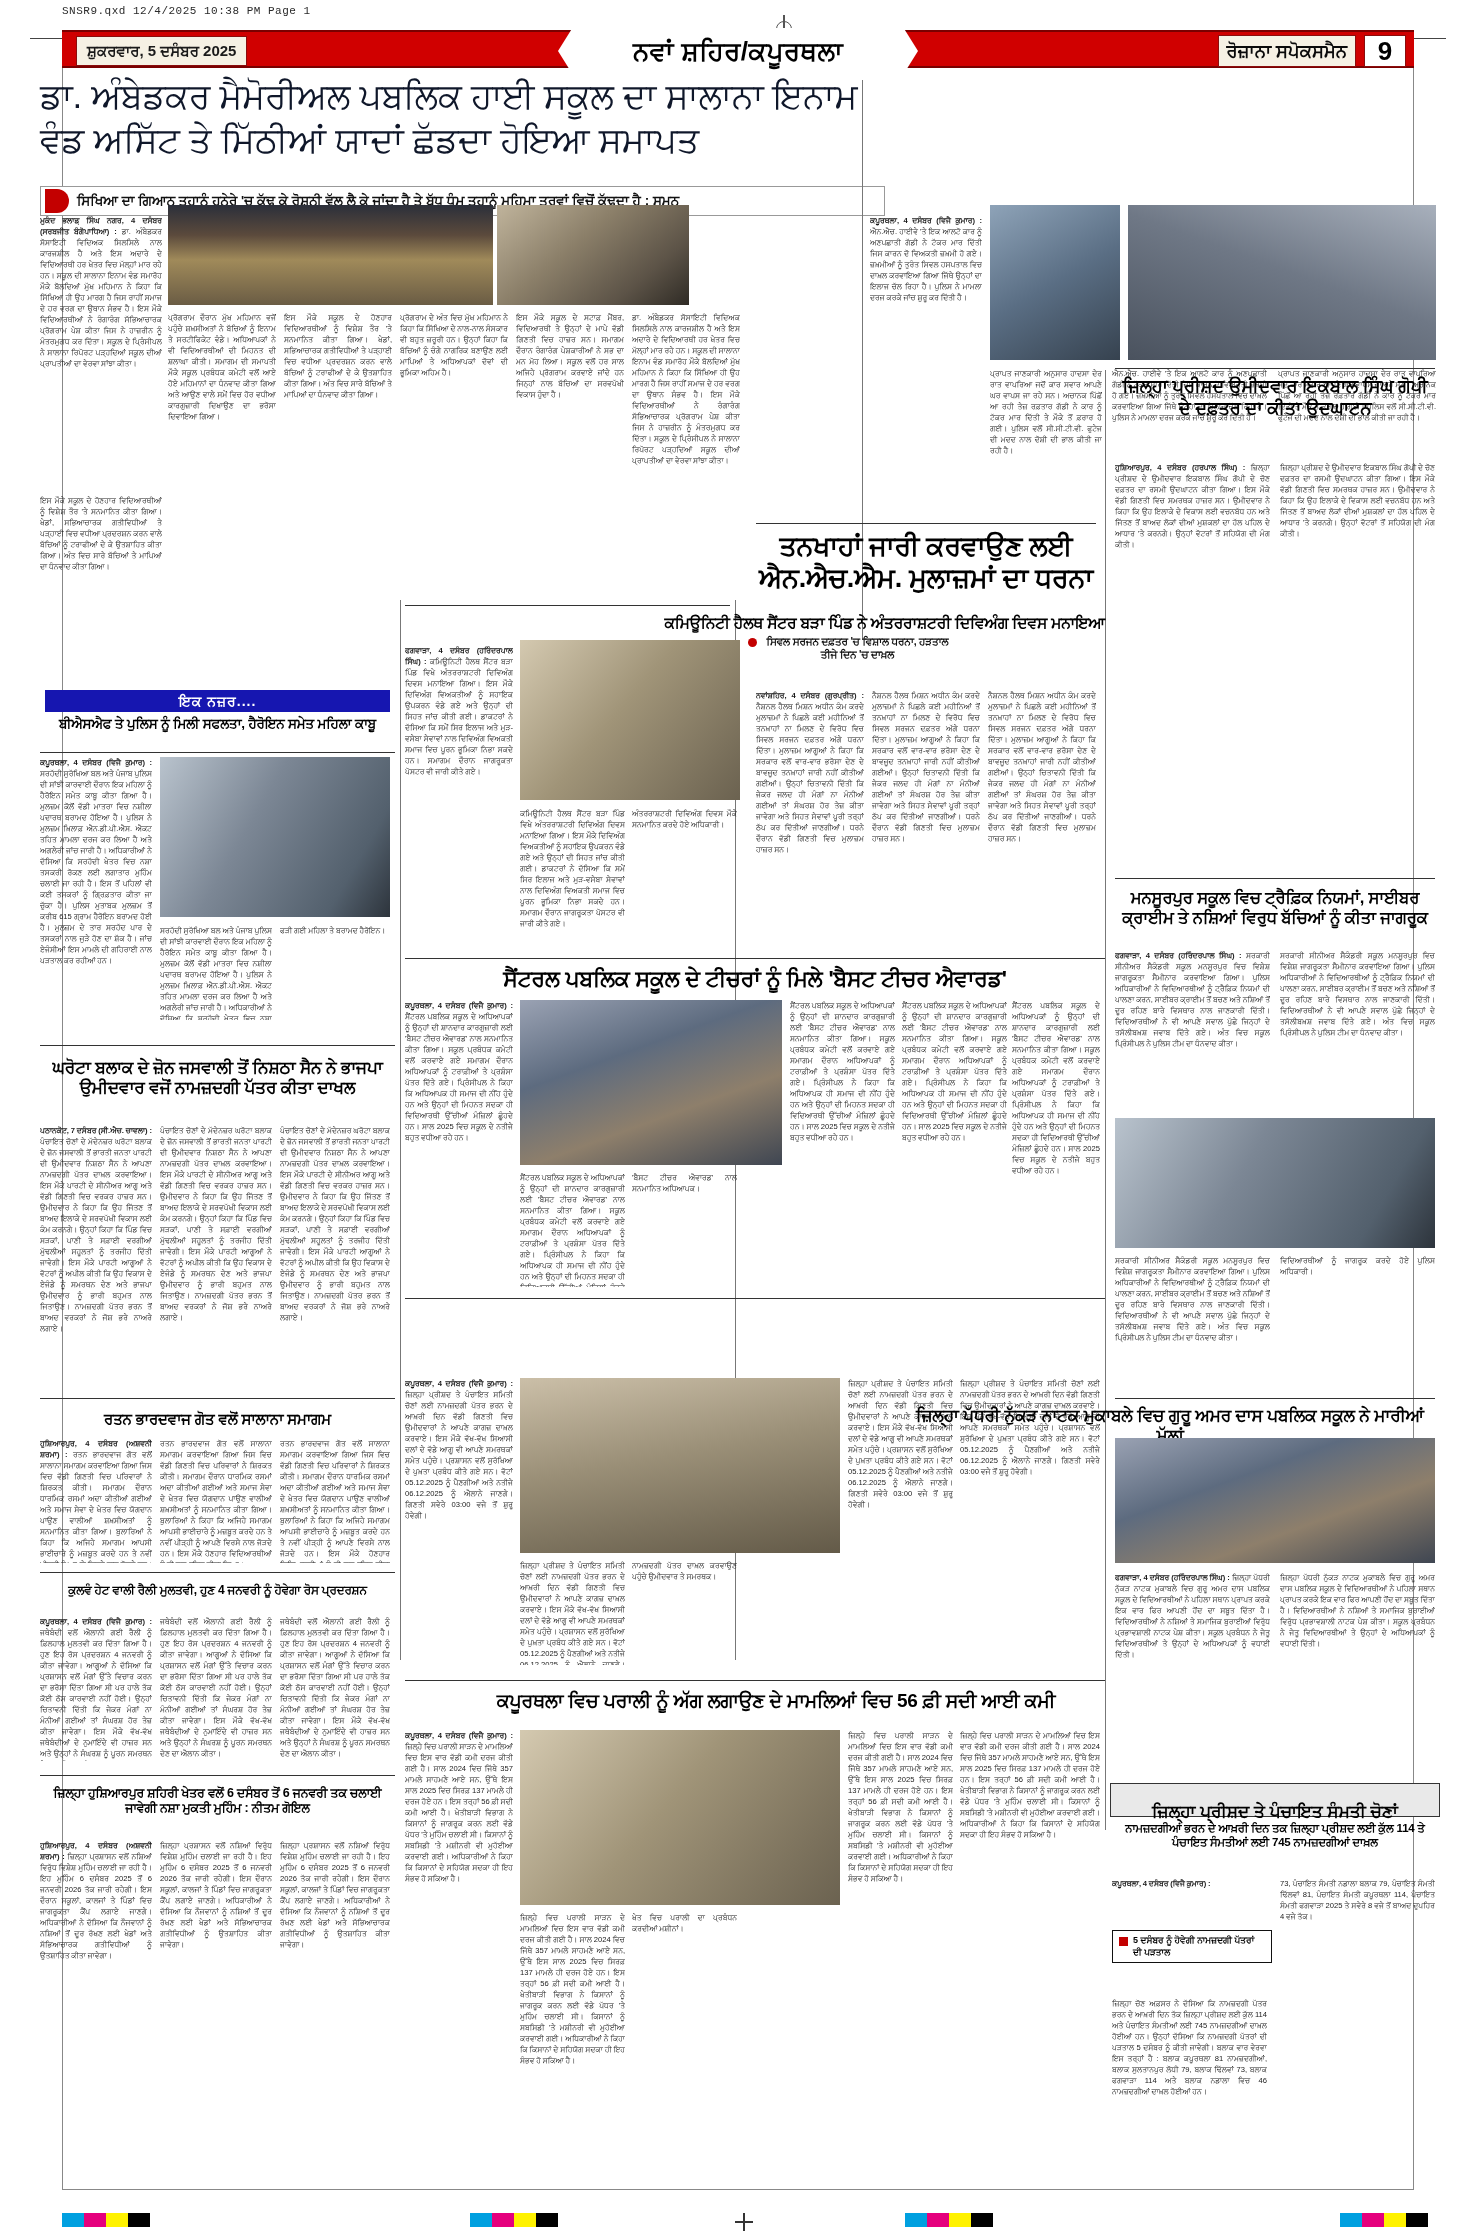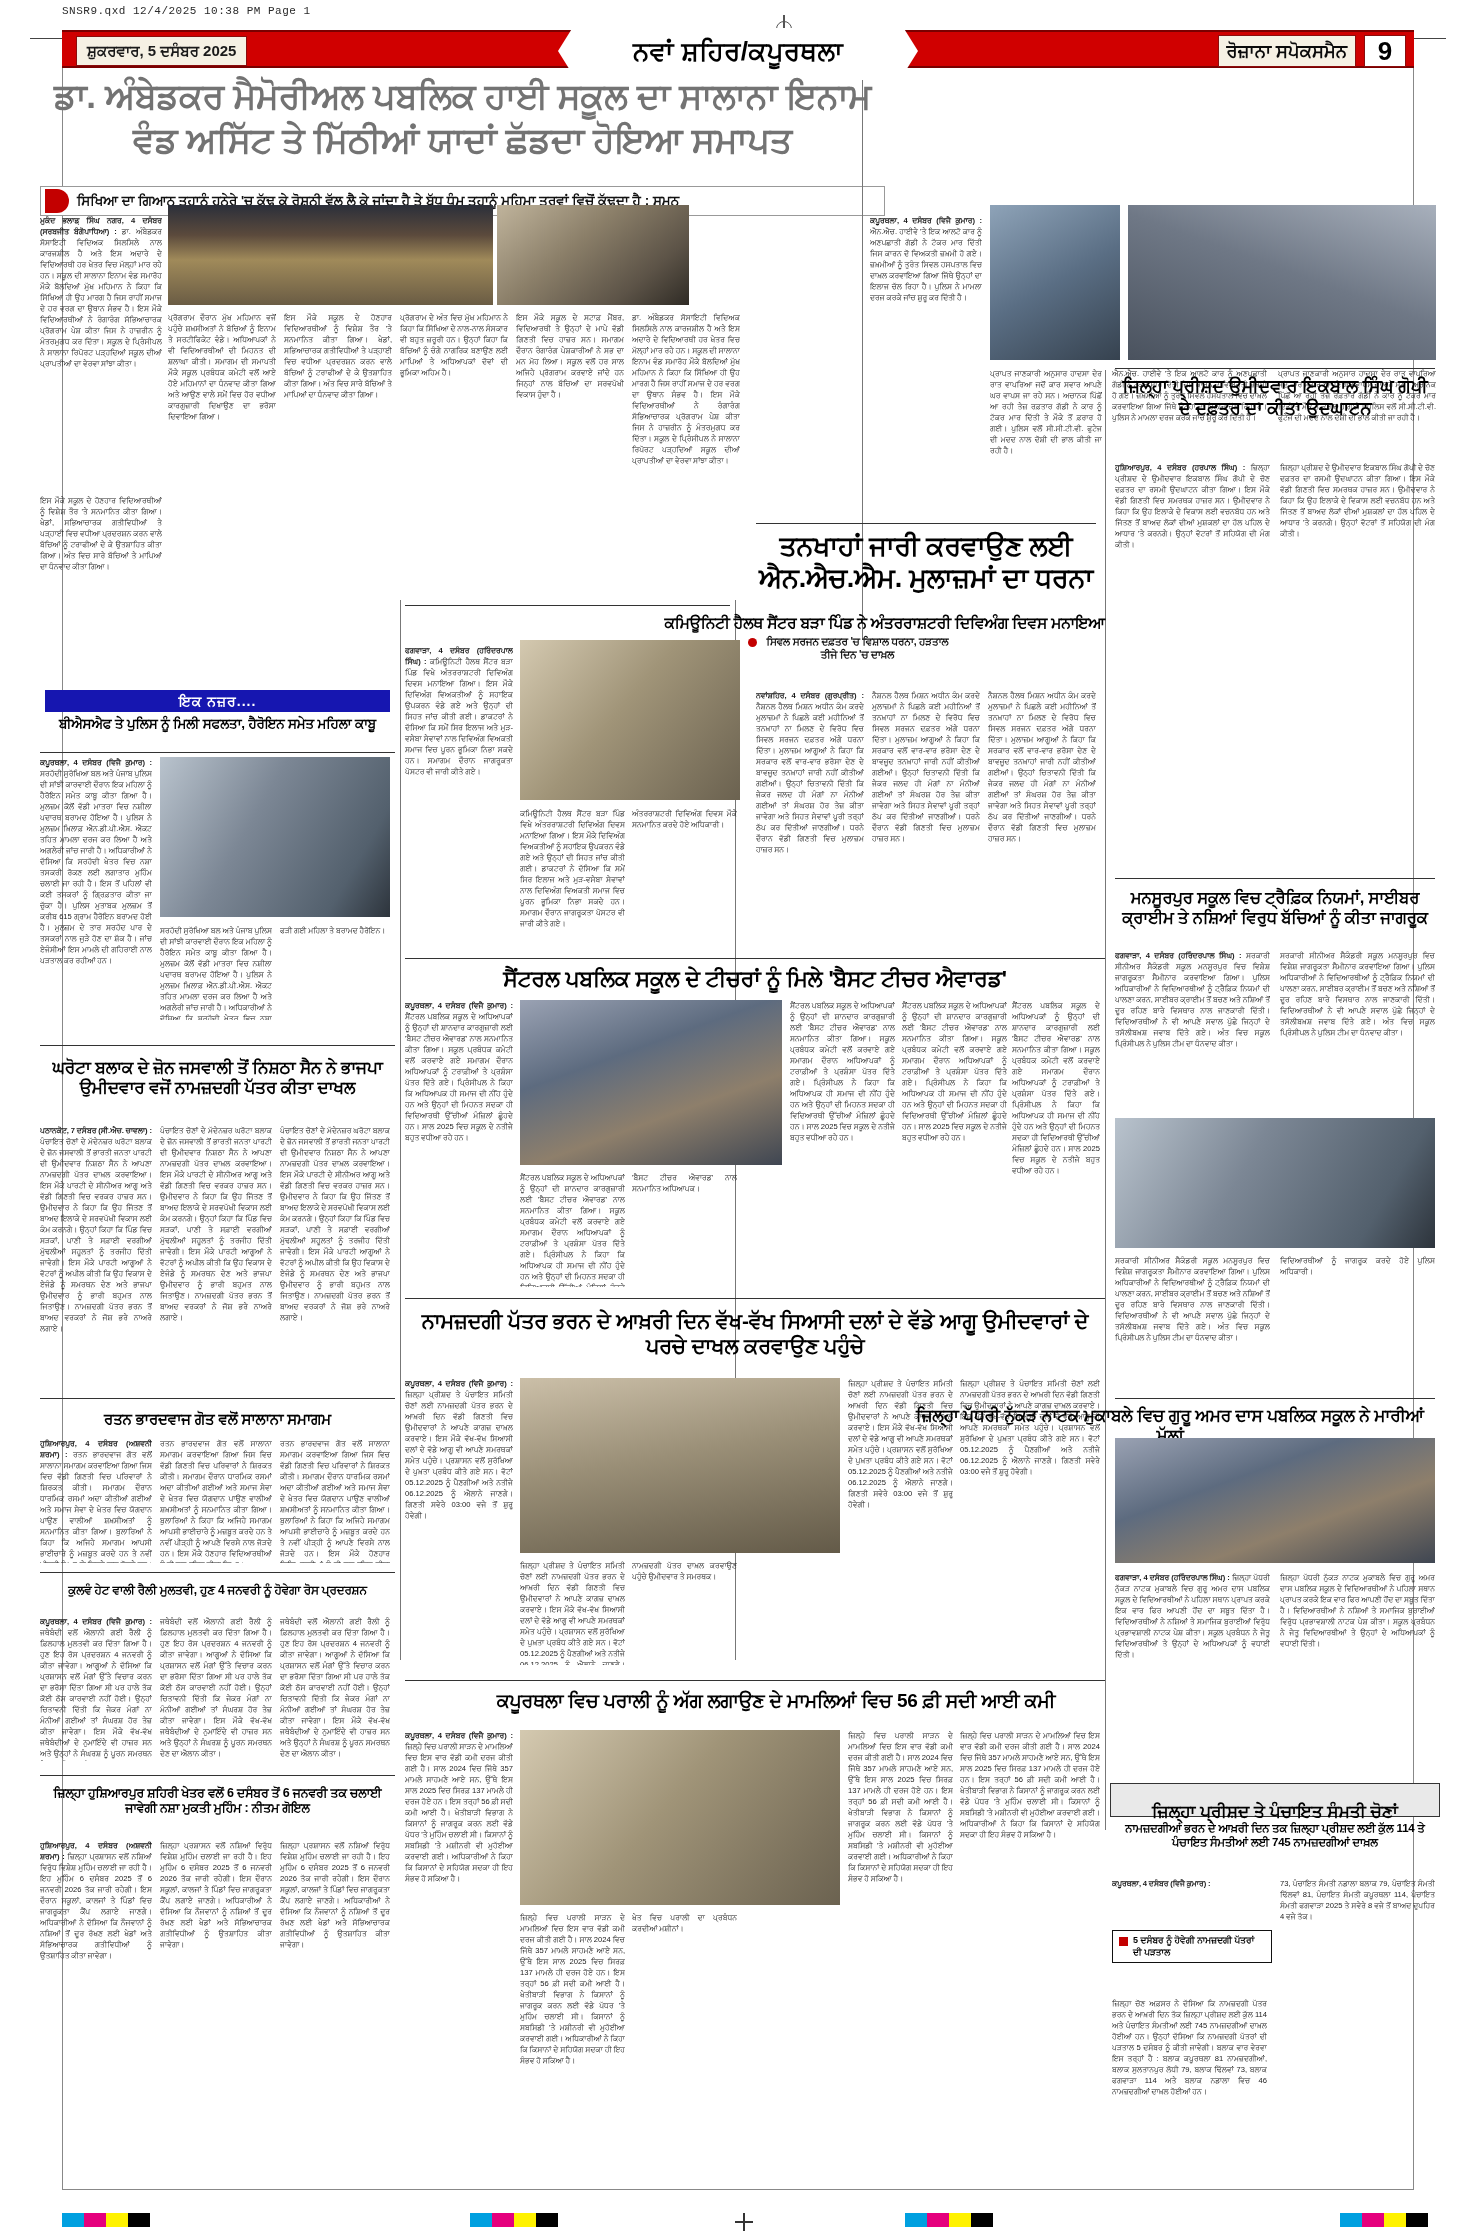--- a/index.html
+++ b/index.html
@@ -61,22 +61,22 @@
     position:absolute; right:8px; top:3px; width:42px; height:32px;
     background:#fff; border:1.5px solid #8a0d0d;
     display:flex; align-items:center; justify-content:center;
     font-size:26px; font-weight:bold; color:#000;
   }
 
   
   .top-zone { position:absolute; left:40px; top:74px; width:1396px; }
   .hl-main {
     position:absolute; left:0; top:0; width:845px;
-    font-size:35px; line-height:1.25; font-weight:bold; color:#737373;
-    text-align:center; letter-spacing:-.3px;
+    font-size:35px; line-height:1.25; font-weight:normal; color:#0f172a;
+    text-align:left; letter-spacing:-.3px;
   }
   .hl-right {
     position:absolute; left:865px; top:2px; width:530px;
     font-size:30px; line-height:1.25; font-weight:bold; color:#000;
     text-align:center; letter-spacing:-.3px;
   }
   .strap {
     position:absolute; left:0; top:112px; width:845px; height:30px;
     border:1px solid #999; background:#fff;
     display:flex; align-items:center;
@@ -283,21 +283,20 @@
   <div class="photo ph-a" style="left:520px; top:1000px; width:262px; height:165px;">
       <div class="inner"></div>
     </div>
   <div class="col-text" style="left:520px; top:1172px; width:105px; height:115px;">ਸੈਂਟਰਲ ਪਬਲਿਕ ਸਕੂਲ ਦੇ ਅਧਿਆਪਕਾਂ ਨੂੰ ਉਨ੍ਹਾਂ ਦੀ ਸ਼ਾਨਦਾਰ ਕਾਰਗੁਜ਼ਾਰੀ ਲਈ 'ਬੈਸਟ ਟੀਚਰ ਐਵਾਰਡ' ਨਾਲ ਸਨਮਾਨਿਤ ਕੀਤਾ ਗਿਆ। ਸਕੂਲ ਪ੍ਰਬੰਧਕ ਕਮੇਟੀ ਵਲੋਂ ਕਰਵਾਏ ਗਏ ਸਮਾਗਮ ਦੌਰਾਨ ਅਧਿਆਪਕਾਂ ਨੂੰ ਟਰਾਫ਼ੀਆਂ ਤੇ ਪ੍ਰਸ਼ੰਸਾ ਪੱਤਰ ਦਿੱਤੇ ਗਏ। ਪ੍ਰਿੰਸੀਪਲ ਨੇ ਕਿਹਾ ਕਿ ਅਧਿਆਪਕ ਹੀ ਸਮਾਜ ਦੀ ਨੀਂਹ ਹੁੰਦੇ ਹਨ ਅਤੇ ਉਨ੍ਹਾਂ ਦੀ ਮਿਹਨਤ ਸਦਕਾ ਹੀ ਵਿਦਿਆਰਥੀ ਉੱਚੀਆਂ ਮੰਜ਼ਿਲਾਂ ਛੂੰਹਦੇ ਹਨ। ਸਾਲ 2025 ਵਿਚ ਸਕੂਲ ਦੇ ਨਤੀਜੇ ਬਹੁਤ ਵਧੀਆ ਰਹੇ ਹਨ।</div>
   <div class="col-text" style="left:632px; top:1172px; width:105px; height:115px;">'ਬੈਸਟ ਟੀਚਰ ਐਵਾਰਡ' ਨਾਲ ਸਨਮਾਨਿਤ ਅਧਿਆਪਕ।</div>
   <div class="col-text" style="left:790px; top:1000px; width:105px; height:290px;">ਸੈਂਟਰਲ ਪਬਲਿਕ ਸਕੂਲ ਦੇ ਅਧਿਆਪਕਾਂ ਨੂੰ ਉਨ੍ਹਾਂ ਦੀ ਸ਼ਾਨਦਾਰ ਕਾਰਗੁਜ਼ਾਰੀ ਲਈ 'ਬੈਸਟ ਟੀਚਰ ਐਵਾਰਡ' ਨਾਲ ਸਨਮਾਨਿਤ ਕੀਤਾ ਗਿਆ। ਸਕੂਲ ਪ੍ਰਬੰਧਕ ਕਮੇਟੀ ਵਲੋਂ ਕਰਵਾਏ ਗਏ ਸਮਾਗਮ ਦੌਰਾਨ ਅਧਿਆਪਕਾਂ ਨੂੰ ਟਰਾਫ਼ੀਆਂ ਤੇ ਪ੍ਰਸ਼ੰਸਾ ਪੱਤਰ ਦਿੱਤੇ ਗਏ। ਪ੍ਰਿੰਸੀਪਲ ਨੇ ਕਿਹਾ ਕਿ ਅਧਿਆਪਕ ਹੀ ਸਮਾਜ ਦੀ ਨੀਂਹ ਹੁੰਦੇ ਹਨ ਅਤੇ ਉਨ੍ਹਾਂ ਦੀ ਮਿਹਨਤ ਸਦਕਾ ਹੀ ਵਿਦਿਆਰਥੀ ਉੱਚੀਆਂ ਮੰਜ਼ਿਲਾਂ ਛੂੰਹਦੇ ਹਨ। ਸਾਲ 2025 ਵਿਚ ਸਕੂਲ ਦੇ ਨਤੀਜੇ ਬਹੁਤ ਵਧੀਆ ਰਹੇ ਹਨ।</div>
   <div class="col-text" style="left:902px; top:1000px; width:105px; height:290px;">ਸੈਂਟਰਲ ਪਬਲਿਕ ਸਕੂਲ ਦੇ ਅਧਿਆਪਕਾਂ ਨੂੰ ਉਨ੍ਹਾਂ ਦੀ ਸ਼ਾਨਦਾਰ ਕਾਰਗੁਜ਼ਾਰੀ ਲਈ 'ਬੈਸਟ ਟੀਚਰ ਐਵਾਰਡ' ਨਾਲ ਸਨਮਾਨਿਤ ਕੀਤਾ ਗਿਆ। ਸਕੂਲ ਪ੍ਰਬੰਧਕ ਕਮੇਟੀ ਵਲੋਂ ਕਰਵਾਏ ਗਏ ਸਮਾਗਮ ਦੌਰਾਨ ਅਧਿਆਪਕਾਂ ਨੂੰ ਟਰਾਫ਼ੀਆਂ ਤੇ ਪ੍ਰਸ਼ੰਸਾ ਪੱਤਰ ਦਿੱਤੇ ਗਏ। ਪ੍ਰਿੰਸੀਪਲ ਨੇ ਕਿਹਾ ਕਿ ਅਧਿਆਪਕ ਹੀ ਸਮਾਜ ਦੀ ਨੀਂਹ ਹੁੰਦੇ ਹਨ ਅਤੇ ਉਨ੍ਹਾਂ ਦੀ ਮਿਹਨਤ ਸਦਕਾ ਹੀ ਵਿਦਿਆਰਥੀ ਉੱਚੀਆਂ ਮੰਜ਼ਿਲਾਂ ਛੂੰਹਦੇ ਹਨ। ਸਾਲ 2025 ਵਿਚ ਸਕੂਲ ਦੇ ਨਤੀਜੇ ਬਹੁਤ ਵਧੀਆ ਰਹੇ ਹਨ।</div>
   <div class="col-text" style="left:1012px; top:1000px; width:88px; height:290px;">ਸੈਂਟਰਲ ਪਬਲਿਕ ਸਕੂਲ ਦੇ ਅਧਿਆਪਕਾਂ ਨੂੰ ਉਨ੍ਹਾਂ ਦੀ ਸ਼ਾਨਦਾਰ ਕਾਰਗੁਜ਼ਾਰੀ ਲਈ 'ਬੈਸਟ ਟੀਚਰ ਐਵਾਰਡ' ਨਾਲ ਸਨਮਾਨਿਤ ਕੀਤਾ ਗਿਆ। ਸਕੂਲ ਪ੍ਰਬੰਧਕ ਕਮੇਟੀ ਵਲੋਂ ਕਰਵਾਏ ਗਏ ਸਮਾਗਮ ਦੌਰਾਨ ਅਧਿਆਪਕਾਂ ਨੂੰ ਟਰਾਫ਼ੀਆਂ ਤੇ ਪ੍ਰਸ਼ੰਸਾ ਪੱਤਰ ਦਿੱਤੇ ਗਏ। ਪ੍ਰਿੰਸੀਪਲ ਨੇ ਕਿਹਾ ਕਿ ਅਧਿਆਪਕ ਹੀ ਸਮਾਜ ਦੀ ਨੀਂਹ ਹੁੰਦੇ ਹਨ ਅਤੇ ਉਨ੍ਹਾਂ ਦੀ ਮਿਹਨਤ ਸਦਕਾ ਹੀ ਵਿਦਿਆਰਥੀ ਉੱਚੀਆਂ ਮੰਜ਼ਿਲਾਂ ਛੂੰਹਦੇ ਹਨ। ਸਾਲ 2025 ਵਿਚ ਸਕੂਲ ਦੇ ਨਤੀਜੇ ਬਹੁਤ ਵਧੀਆ ਰਹੇ ਹਨ।</div>
 
   <div class="hrule" style="left:405px; top:1298px; width:700px;"></div>
-  <div class="sec-head" style="left:405px; top:1308px; width:700px; font-size:21px;">ਨਾਮਜ਼ਦਗੀ ਪੱਤਰ ਭਰਨ ਦੇ ਆਖ਼ਰੀ ਦਿਨ ਵੱਖ-ਵੱਖ ਸਿਆਸੀ ਦਲਾਂ ਦੇ ਵੱਡੇ ਆਗੂ ਉਮੀਦਵਾਰਾਂ ਦੇ ਪਰਚੇ ਦਾਖਲ ਕਰਵਾਉਣ ਪਹੁੰਚੇ</div>
   <div class="col-text" style="left:405px; top:1378px; width:108px; height:290px;">
     <b>ਕਪੂਰਥਲਾ, 4 ਦਸੰਬਰ (ਵਿਜੈ ਕੁਮਾਰ) :</b>
     <span>ਜ਼ਿਲ੍ਹਾ ਪ੍ਰੀਸ਼ਦ ਤੇ ਪੰਚਾਇਤ ਸਮਿਤੀ ਚੋਣਾਂ ਲਈ ਨਾਮਜ਼ਦਗੀ ਪੱਤਰ ਭਰਨ ਦੇ ਆਖ਼ਰੀ ਦਿਨ ਵੱਡੀ ਗਿਣਤੀ ਵਿਚ ਉਮੀਦਵਾਰਾਂ ਨੇ ਆਪਣੇ ਕਾਗਜ਼ ਦਾਖ਼ਲ ਕਰਵਾਏ। ਇਸ ਮੌਕੇ ਵੱਖ-ਵੱਖ ਸਿਆਸੀ ਦਲਾਂ ਦੇ ਵੱਡੇ ਆਗੂ ਵੀ ਆਪਣੇ ਸਮਰਥਕਾਂ ਸਮੇਤ ਪਹੁੰਚੇ। ਪ੍ਰਸ਼ਾਸਨ ਵਲੋਂ ਸੁਰੱਖਿਆ ਦੇ ਪੁਖ਼ਤਾ ਪ੍ਰਬੰਧ ਕੀਤੇ ਗਏ ਸਨ। ਵੋਟਾਂ 05.12.2025 ਨੂੰ ਪੈਣਗੀਆਂ ਅਤੇ ਨਤੀਜੇ 06.12.2025 ਨੂੰ ਐਲਾਨੇ ਜਾਣਗੇ। ਗਿਣਤੀ ਸਵੇਰੇ 03:00 ਵਜੇ ਤੋਂ ਸ਼ੁਰੂ ਹੋਵੇਗੀ।</span>
   </div>
   <div class="photo ph-e" style="left:520px; top:1378px; width:320px; height:175px;">
       <div class="inner"></div>
     </div>
   <div class="col-text" style="left:520px; top:1560px; width:105px; height:105px;">ਜ਼ਿਲ੍ਹਾ ਪ੍ਰੀਸ਼ਦ ਤੇ ਪੰਚਾਇਤ ਸਮਿਤੀ ਚੋਣਾਂ ਲਈ ਨਾਮਜ਼ਦਗੀ ਪੱਤਰ ਭਰਨ ਦੇ ਆਖ਼ਰੀ ਦਿਨ ਵੱਡੀ ਗਿਣਤੀ ਵਿਚ ਉਮੀਦਵਾਰਾਂ ਨੇ ਆਪਣੇ ਕਾਗਜ਼ ਦਾਖ਼ਲ ਕਰਵਾਏ। ਇਸ ਮੌਕੇ ਵੱਖ-ਵੱਖ ਸਿਆਸੀ ਦਲਾਂ ਦੇ ਵੱਡੇ ਆਗੂ ਵੀ ਆਪਣੇ ਸਮਰਥਕਾਂ ਸਮੇਤ ਪਹੁੰਚੇ। ਪ੍ਰਸ਼ਾਸਨ ਵਲੋਂ ਸੁਰੱਖਿਆ ਦੇ ਪੁਖ਼ਤਾ ਪ੍ਰਬੰਧ ਕੀਤੇ ਗਏ ਸਨ। ਵੋਟਾਂ 05.12.2025 ਨੂੰ ਪੈਣਗੀਆਂ ਅਤੇ ਨਤੀਜੇ 06.12.2025 ਨੂੰ ਐਲਾਨੇ ਜਾਣਗੇ। ਗਿਣਤੀ ਸਵੇਰੇ 03:00 ਵਜੇ ਤੋਂ ਸ਼ੁਰੂ ਹੋਵੇਗੀ।</div>
   <div class="col-text" style="left:632px; top:1560px; width:105px; height:105px;">ਨਾਮਜ਼ਦਗੀ ਪੱਤਰ ਦਾਖ਼ਲ ਕਰਵਾਉਣ ਪਹੁੰਚੇ ਉਮੀਦਵਾਰ ਤੇ ਸਮਰਥਕ।</div>
   <div class="col-text" style="left:848px; top:1378px; width:105px; height:290px;">ਜ਼ਿਲ੍ਹਾ ਪ੍ਰੀਸ਼ਦ ਤੇ ਪੰਚਾਇਤ ਸਮਿਤੀ ਚੋਣਾਂ ਲਈ ਨਾਮਜ਼ਦਗੀ ਪੱਤਰ ਭਰਨ ਦੇ ਆਖ਼ਰੀ ਦਿਨ ਵੱਡੀ ਗਿਣਤੀ ਵਿਚ ਉਮੀਦਵਾਰਾਂ ਨੇ ਆਪਣੇ ਕਾਗਜ਼ ਦਾਖ਼ਲ ਕਰਵਾਏ। ਇਸ ਮੌਕੇ ਵੱਖ-ਵੱਖ ਸਿਆਸੀ ਦਲਾਂ ਦੇ ਵੱਡੇ ਆਗੂ ਵੀ ਆਪਣੇ ਸਮਰਥਕਾਂ ਸਮੇਤ ਪਹੁੰਚੇ। ਪ੍ਰਸ਼ਾਸਨ ਵਲੋਂ ਸੁਰੱਖਿਆ ਦੇ ਪੁਖ਼ਤਾ ਪ੍ਰਬੰਧ ਕੀਤੇ ਗਏ ਸਨ। ਵੋਟਾਂ 05.12.2025 ਨੂੰ ਪੈਣਗੀਆਂ ਅਤੇ ਨਤੀਜੇ 06.12.2025 ਨੂੰ ਐਲਾਨੇ ਜਾਣਗੇ। ਗਿਣਤੀ ਸਵੇਰੇ 03:00 ਵਜੇ ਤੋਂ ਸ਼ੁਰੂ ਹੋਵੇਗੀ।</div>

